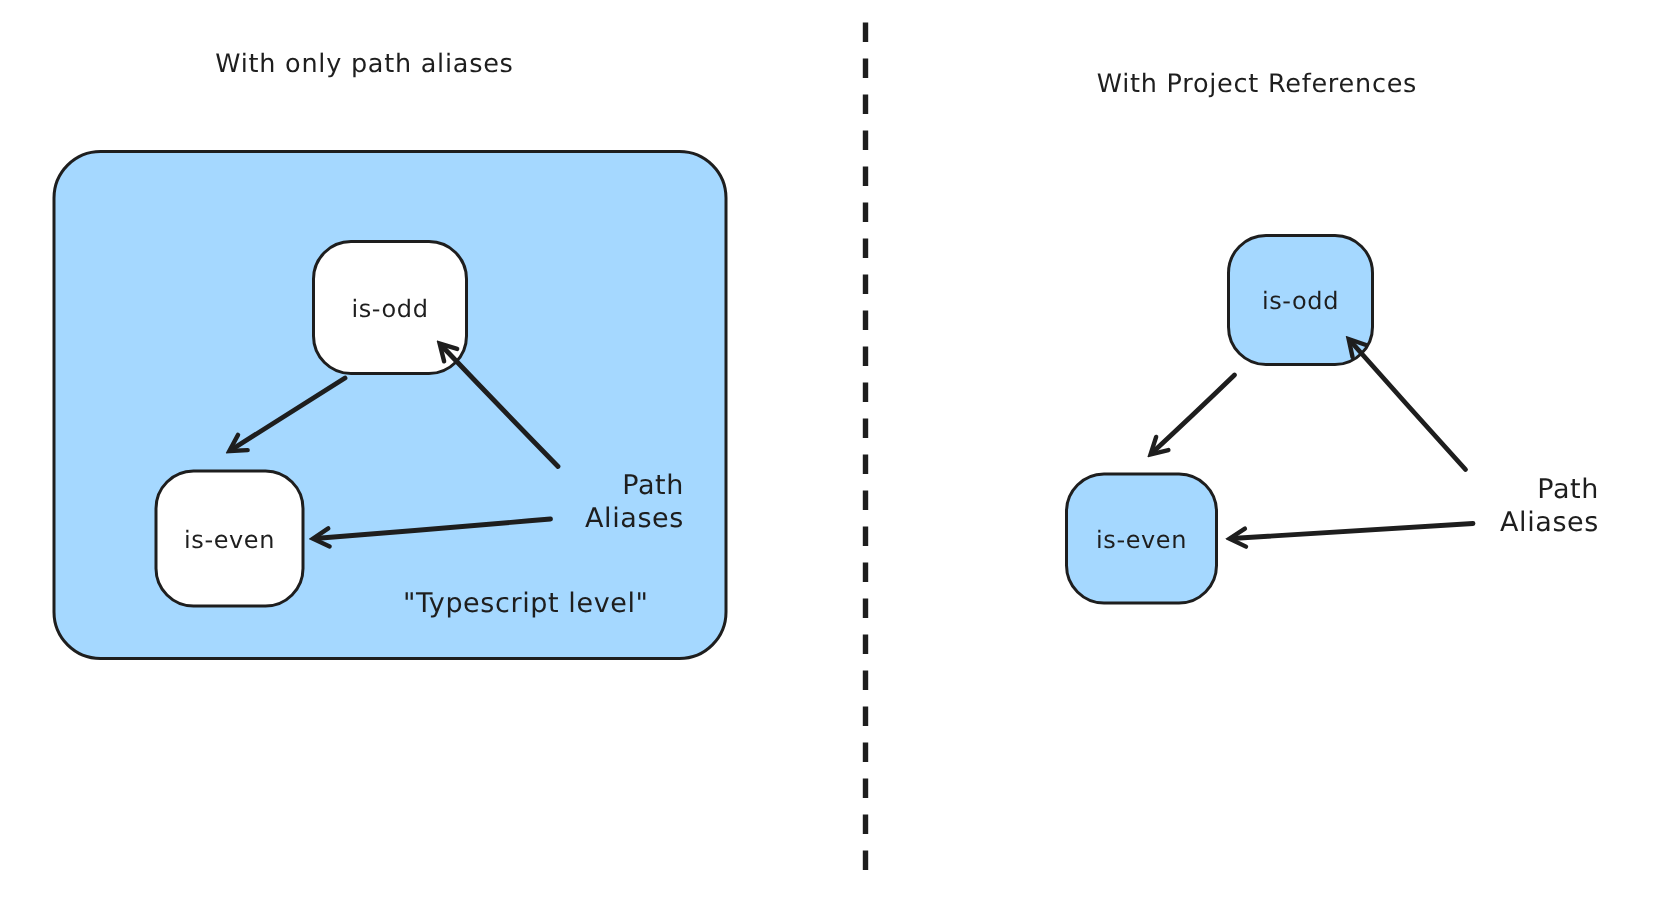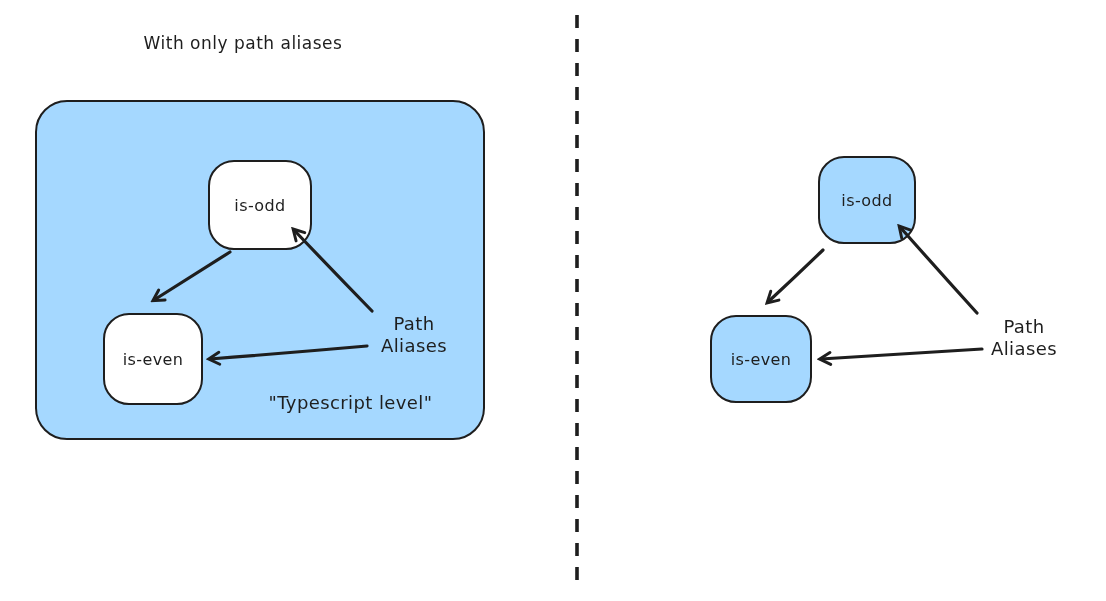--- a/index.html
+++ b/index.html
@@ -42,21 +42,21 @@
     border:2.6px solid var(--stroke);
     border-radius:26px;
     display:flex;align-items:center;justify-content:center;
     font-size:16px;letter-spacing:0.4px;
   }
   .node-white{background:var(--white-fill);}
   .node-blue{background:var(--blue-fill);}
   .annotation{
     position:absolute;z-index:2;
     font-size:18px;line-height:22px;letter-spacing:0.4px;
-    text-align:center;
+    text-align:right;
   }
   .annotation span{display:block;}
   .caption{
     position:absolute;z-index:2;
     font-size:18px;letter-spacing:0.4px;
     text-align:center;white-space:nowrap;
   }
   
   .left-title{left:128px;top:33px;width:230px;}
   .node-is-odd-left{left:208px;top:160px;width:104px;height:90px;}
@@ -86,20 +86,21 @@
     <span>is-even</span>
   </div>
 
   <div class="annotation annotation-left">
     <span>Path</span>
     <span>Aliases</span>
   </div>
 
   <div class="caption caption-left">"Typescript level"</div>
 
+  <div class="panel-title right-title">With Project References</div>
 
   <div class="node node-blue node-is-odd-right">
     <span>is-odd</span>
   </div>
 
   <div class="node node-blue node-is-even-right">
     <span>is-even</span>
   </div>
 
   <div class="annotation annotation-right">

